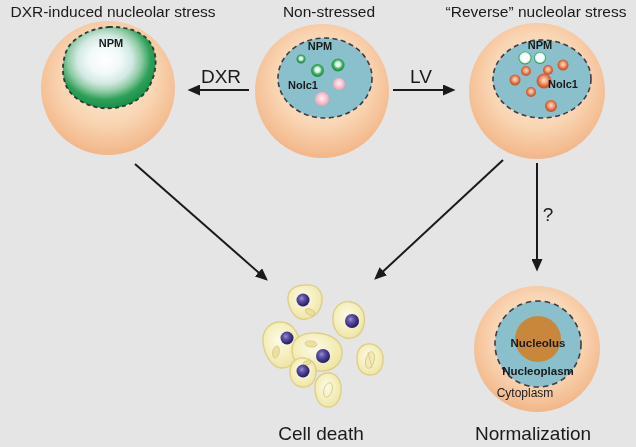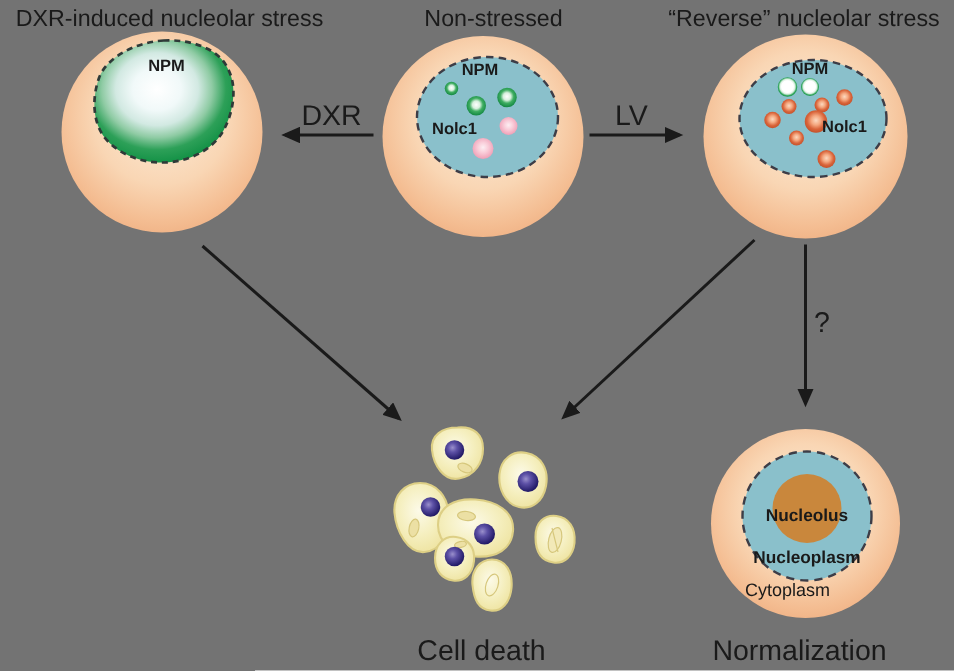--- a/index.html
+++ b/index.html
@@ -1,19 +1,19 @@
 <!DOCTYPE html>
 <html><head>
 <meta charset="utf-8">
 <style>
   html,body{margin:0;padding:0;background:#ffffff;}
   .stage{
     position:relative;
     width:636px;height:447px;
-    background:#737373;
+    background:#e5e5e5;
     font-family:"Liberation Sans", sans-serif;
     overflow:hidden;
   }
   .stage svg{position:absolute;left:0;top:0;}
   text{font-family:"Liberation Sans", sans-serif;fill:#1a1a1a;}
   .title{font-size:15.5px;}
   .big-label{font-size:19px;}
   .tiny-bold{font-size:11px;font-weight:bold;}
   .mid-bold{font-size:11.5px;font-weight:bold;}
   .cyto{font-size:12px;}

